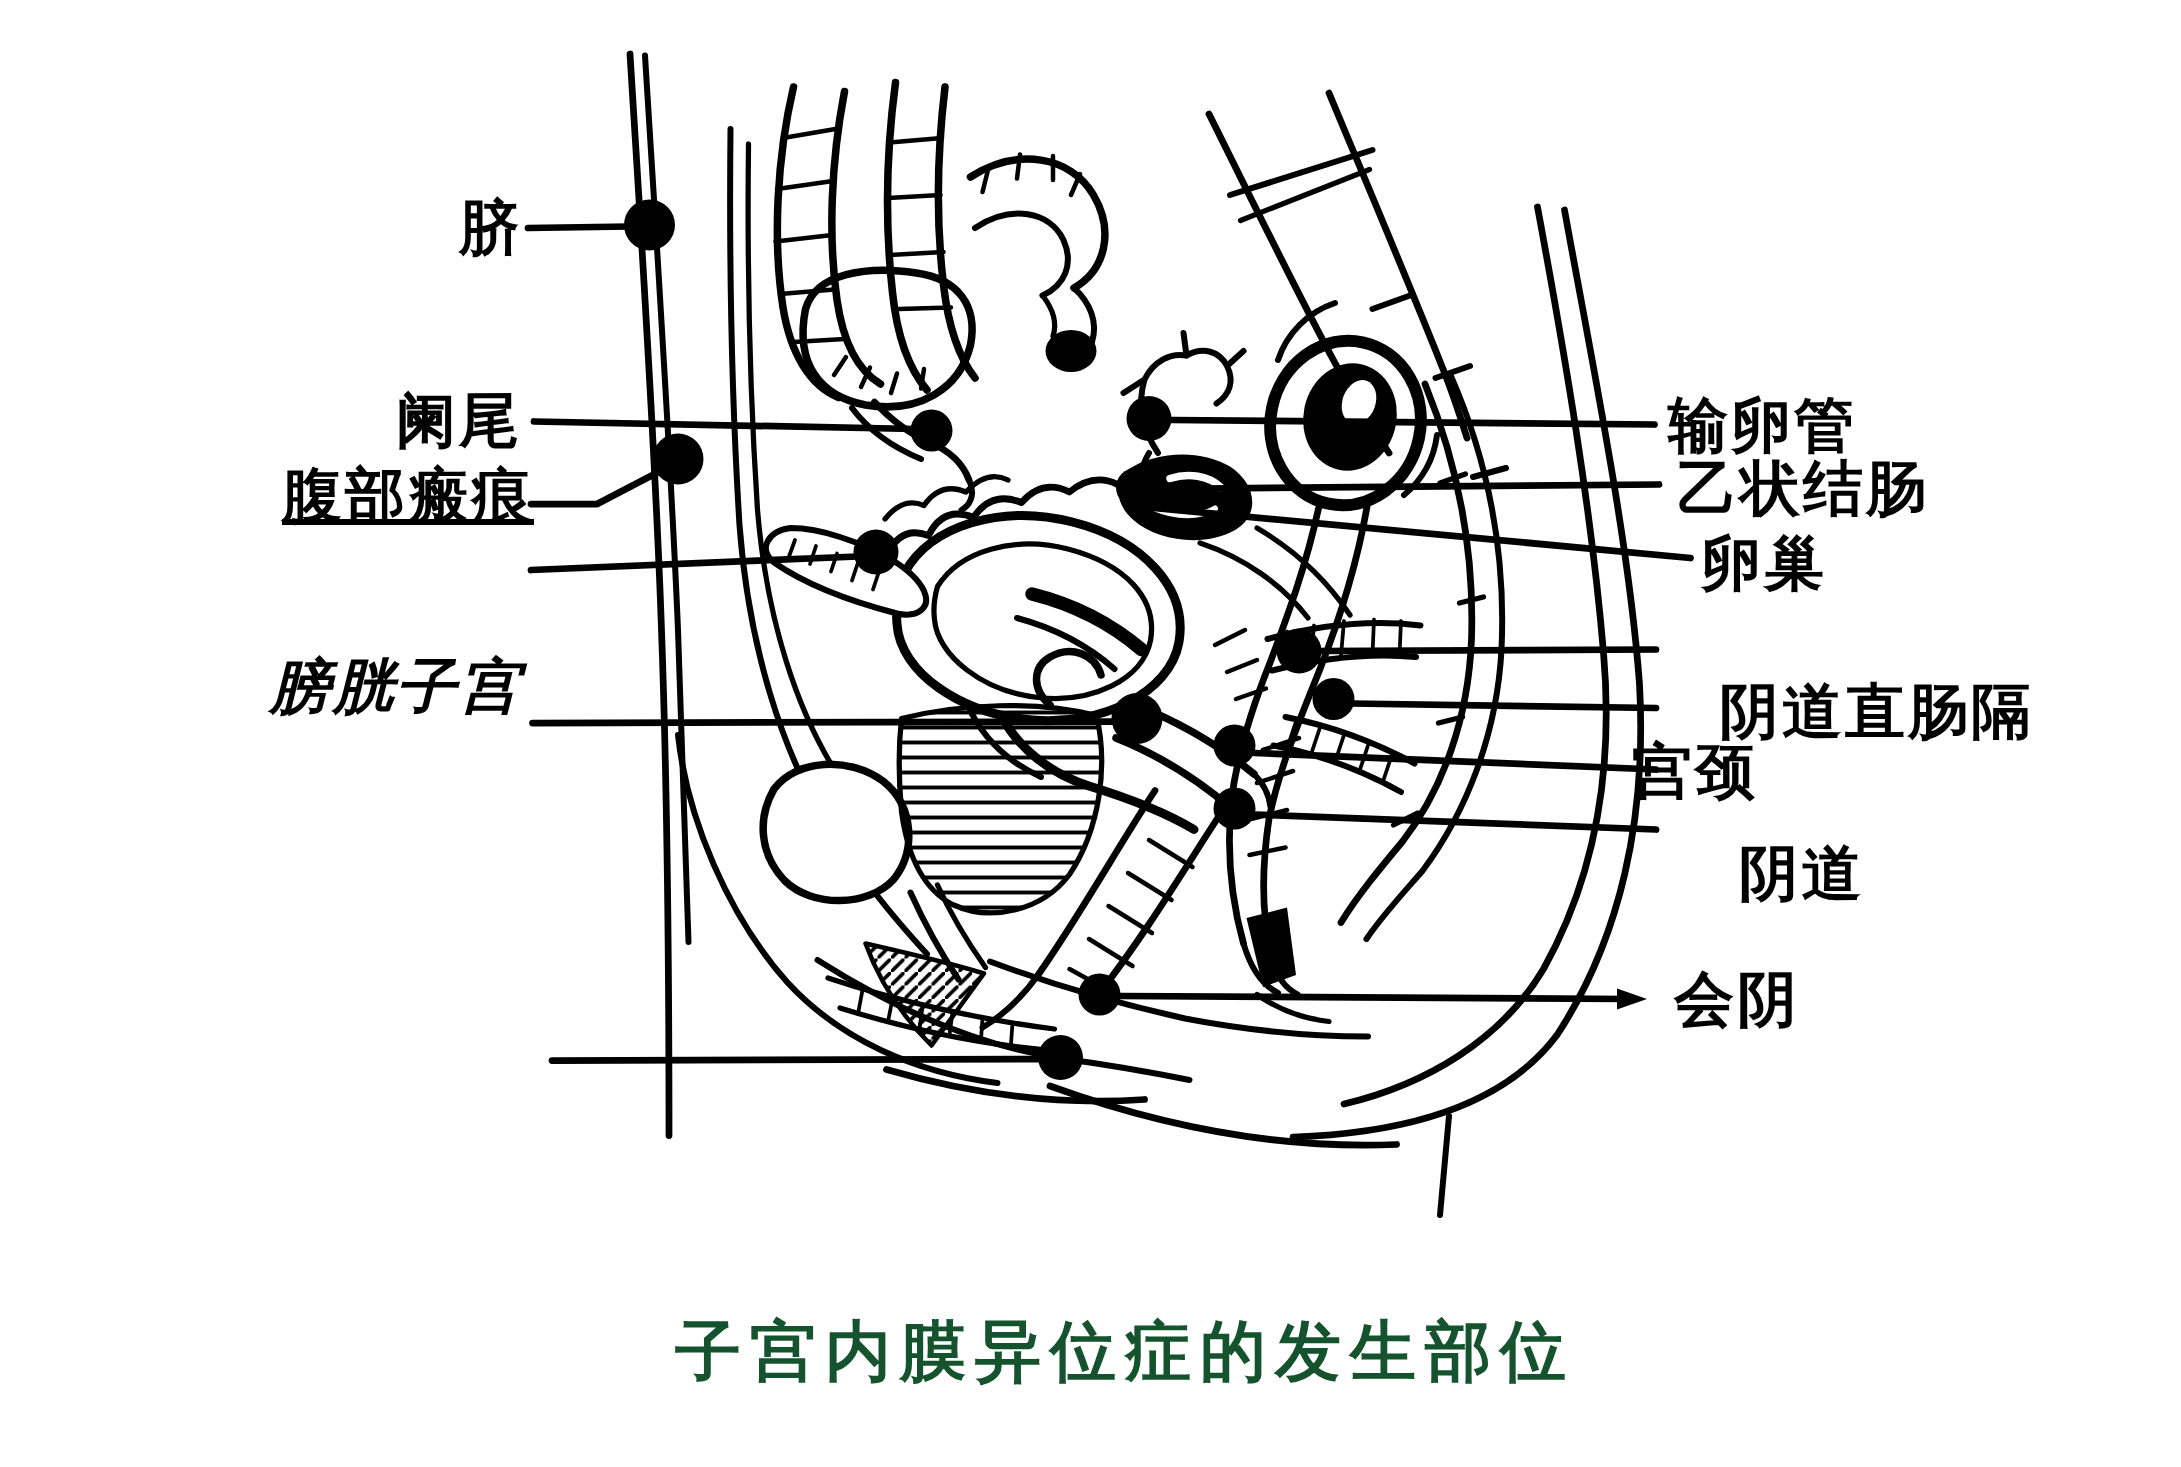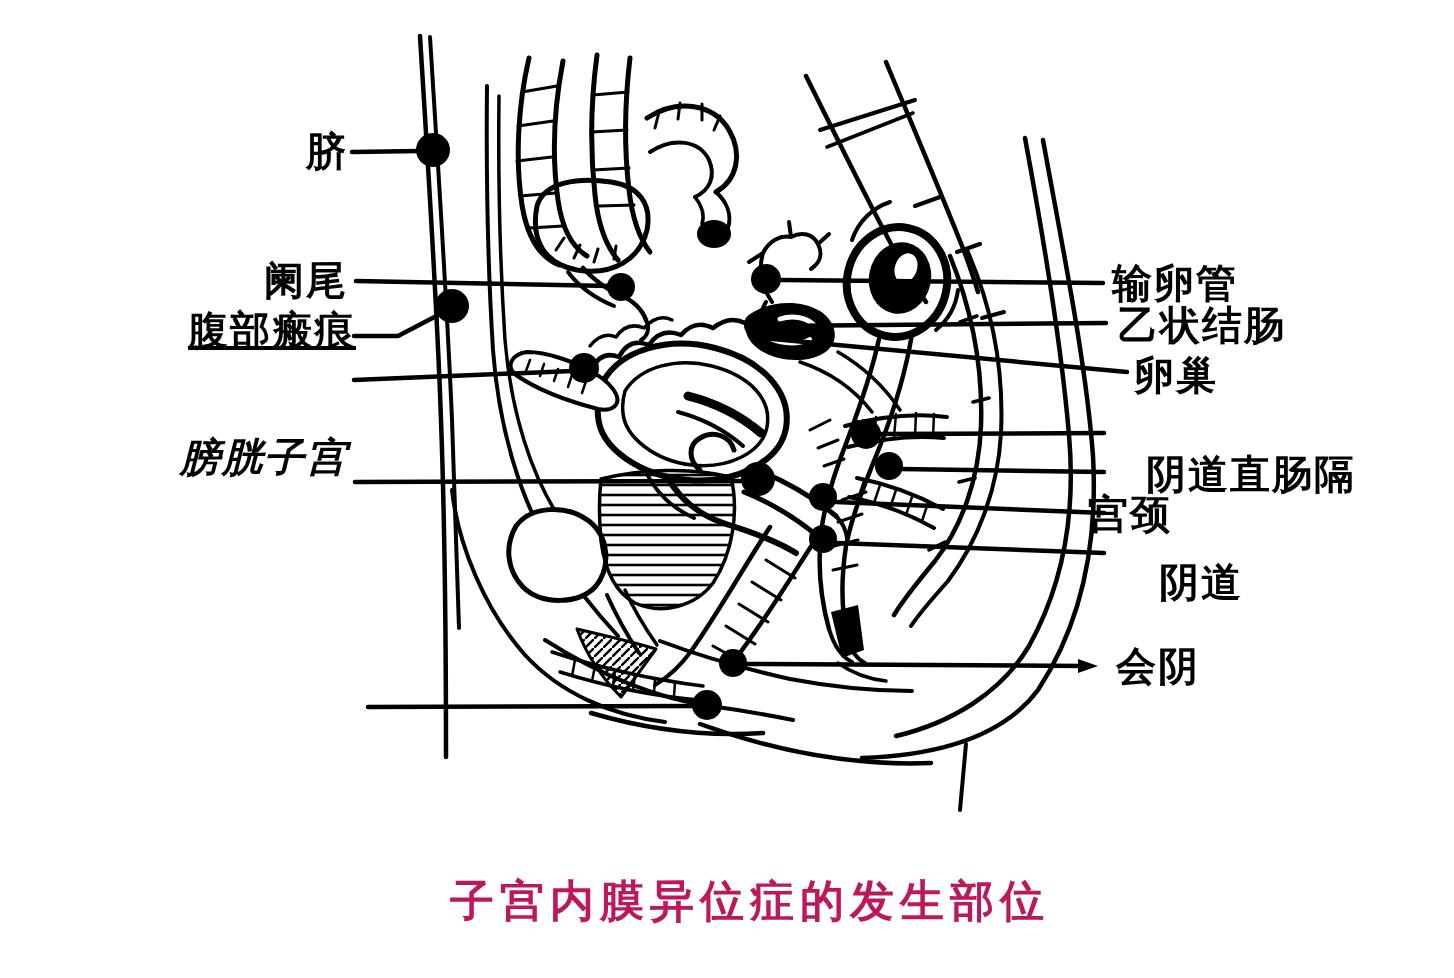--- a/index.html
+++ b/index.html
@@ -3,21 +3,21 @@
 <meta charset="utf-8">
 <style>
   html,body{margin:0;padding:0;background:#ffffff;}
   .stage{position:relative;width:1454px;height:978px;background:#ffffff;overflow:hidden;
          font-family:"Liberation Serif", serif;}
   svg{position:absolute;left:0;top:0;}
   .lbl{position:absolute;color:#000;font-weight:700;font-size:40px;line-height:46px;
        letter-spacing:2px;white-space:nowrap;}
   .lbl-left{text-align:right;}
   .caption{position:absolute;left:100px;top:872px;width:1300px;text-align:center;
-           color:#be185d;font-weight:700;font-size:44px;letter-spacing:6px;}
+           color:#14532d;font-weight:700;font-size:44px;letter-spacing:6px;}
 </style>
 </head>
 <body>
 
 <div class="stage">
 
 <svg width="1454" height="978" viewBox="0 0 1454 978">
   <defs>
     <pattern id="hatchH" patternUnits="userSpaceOnUse" width="7" height="10">
       <path d="M0,5 H7" stroke="#000" stroke-width="2.6"></path>

